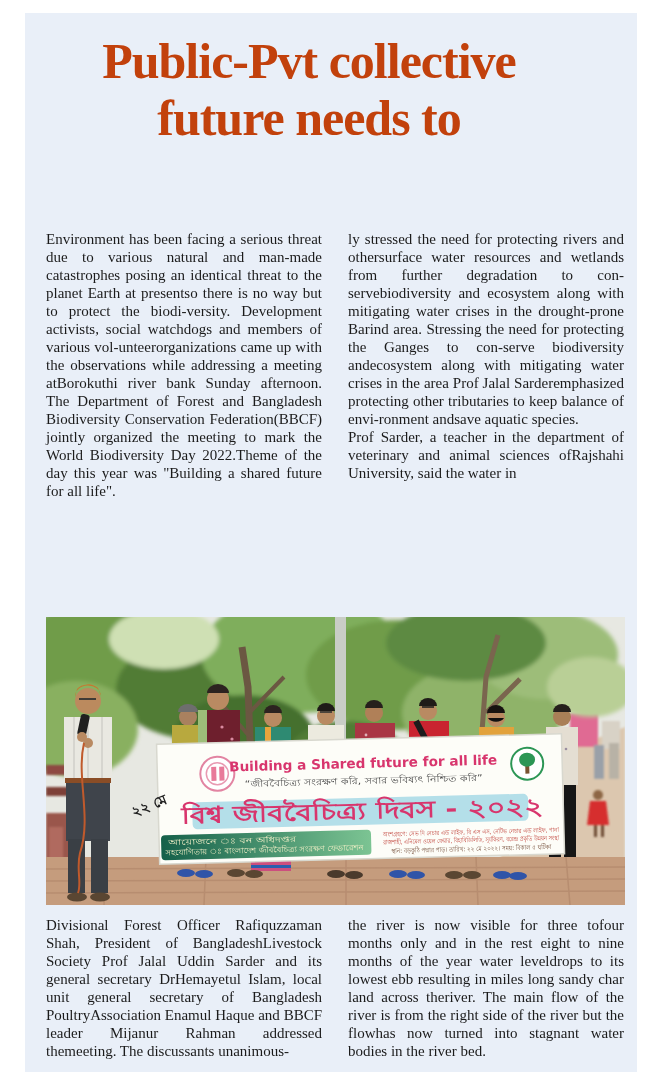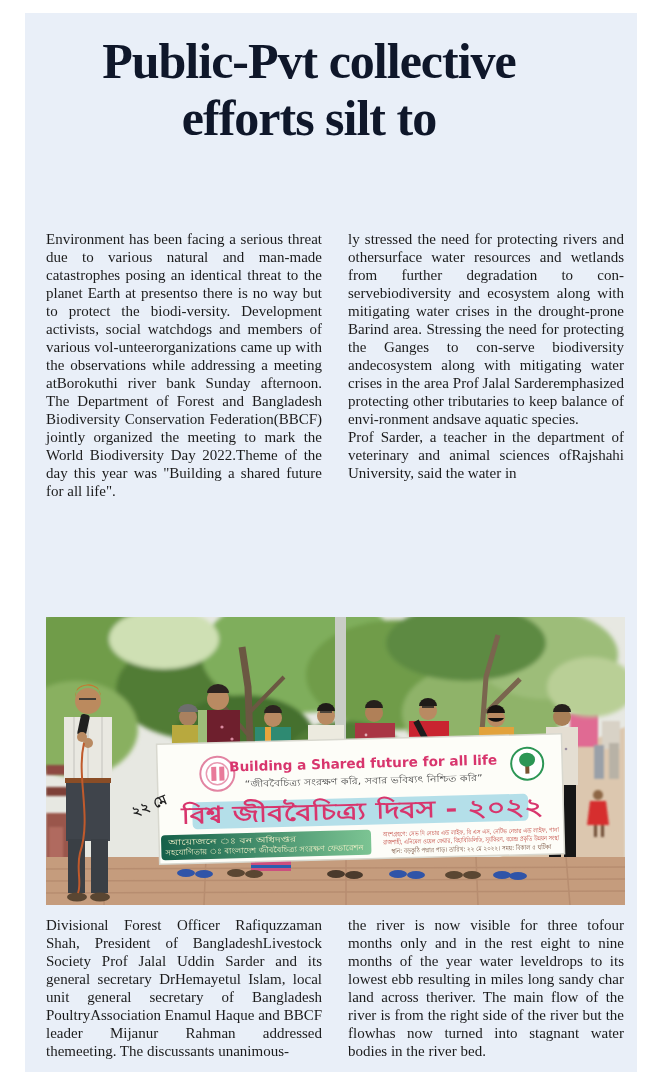--- a/index.html
+++ b/index.html
@@ -1,37 +1,37 @@
 <!DOCTYPE html>
 <html><head>
 <meta charset="utf-8">
 <style>
   html,body{margin:0;padding:0;}
   body{width:654px;height:1077px;background:#ffffff;position:relative;
        font-family:"Liberation Serif",serif;color:#1b1b1b;overflow:hidden;}
   .page{position:absolute;left:25px;top:13px;width:612px;height:1059px;background:#e9eff8;}
   .headline{position:absolute;top:20px;left:0;width:568px;text-align:center;
-            font-weight:bold;font-size:50px;line-height:57px;color:#0f172a;letter-spacing:-1px;}
+            font-weight:bold;font-size:50px;line-height:57px;color:#c2410c;letter-spacing:-1px;}
   .cols{position:absolute;left:21px;width:578px;display:flex;gap:26px;}
   .cols-top{top:217px;}
   .cols-bottom{top:903px;}
   .col{width:276px;font-size:15px;line-height:18px;text-align:justify;}
   .col p{margin:0;}
   .byline{font-weight:bold;}
   .photo-wrap{position:absolute;left:21px;top:604px;width:579px;height:288px;background:#e7e8e2;}
   svg text{font-family:"DejaVu Sans",sans-serif;}
 </style>
 </head>
 <body>
 
 <div class="page">
 
   <div class="headline">
     <div>Public-Pvt collective</div>
-    <div>efforts silt to</div>
+    <div>future needs to</div>
   </div>
 
   <div class="cols cols-top">
     <div class="col">
       <p>Environment has been facing a serious threat due to various natural and man-made catastrophes posing an identical threat to the planet Earth at presentso there is no way but to protect the biodi-versity. Development activists, social watchdogs and members of various vol-unteerorganizations came up with the observations while addressing a meeting atBorokuthi river bank Sunday afternoon. The Department of Forest and Bangladesh Biodiversity Conservation Federation(BBCF) jointly organized the meeting to mark the World Biodiversity Day 2022.Theme of the day this year was "Building a shared future for all life".</p>
     </div>
     <div class="col">
       <p>ly stressed the need for protecting rivers and othersurface water resources and wetlands from further degradation to con-servebiodiversity and ecosystem along with mitigating water crises in the drought-prone Barind area. Stressing the need for protecting the Ganges to con-serve biodiversity andecosystem along with mitigating water crises in the area Prof Jalal Sarderemphasized protecting other tributaries to keep balance of envi-ronment andsave aquatic species.</p>
       <p>Prof Sarder, a teacher in the department of veterinary and animal sciences ofRajshahi University, said the water in</p>
     </div>

